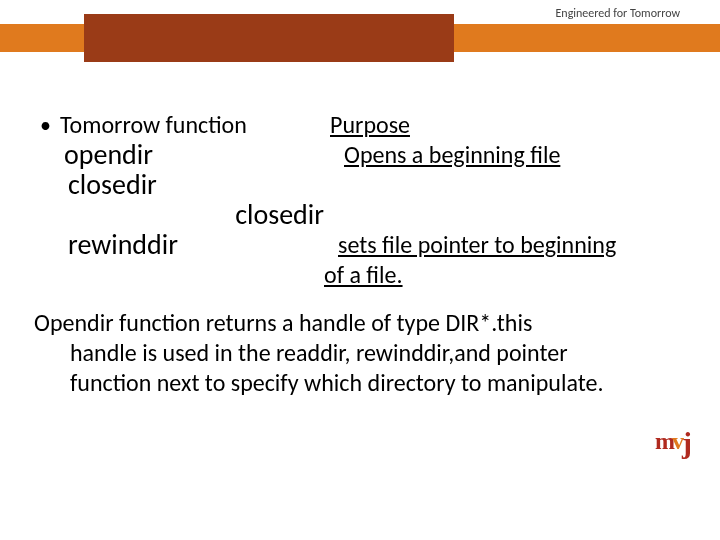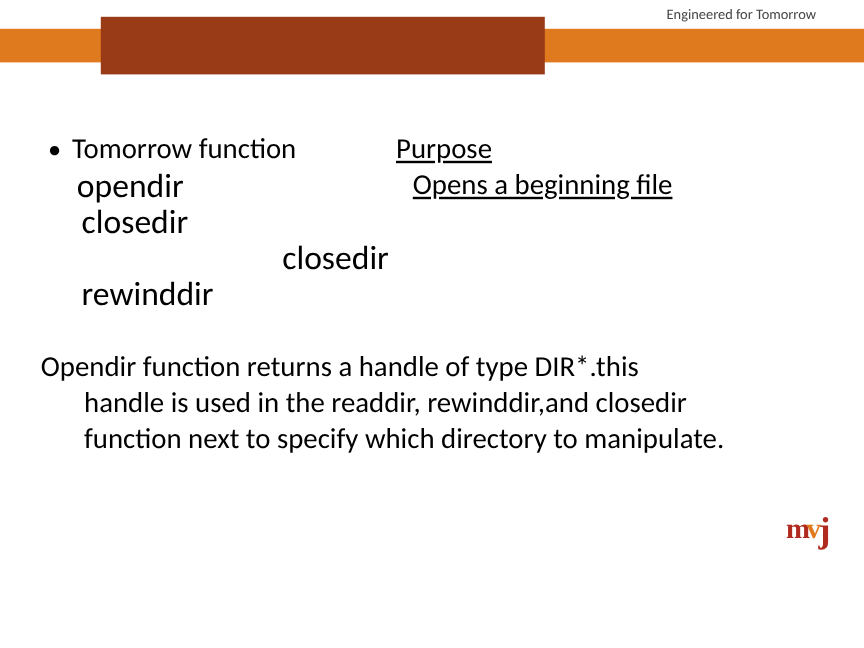--- a/index.html
+++ b/index.html
@@ -27,21 +27,21 @@
   .bullet-dot { width: 10px; text-align: center; font-size: 22px; line-height: 28px; margin-right: 10px; margin-left: 6px;}
   .bullet-text { font-size: 24px; line-height: 30px; }
 
   .sub { padding-left: 30px; font-size: 28px; line-height: 30px; }
   .rsub { padding-left: 20px; font-size: 24px; line-height: 30px; }
   .rhead { font-size: 24px; line-height: 30px; padding-left: 6px;}
   .rsub2 { padding-left: 14px; font-size: 24px; line-height: 30px; }
   .rsub-wrap { padding-left: 0px; font-size: 24px; line-height: 30px; }
 
   .para {
-    margin-top: 31px;
+    margin-top: 18px;
     font-size: 24px;
     line-height: 30px;
   }
   .para .first { display: block; }
   .para .indent { display: block; padding-left: 36px; }
 
   
   .logo {
     position: absolute; right: 28px; bottom: 4px; display: flex; align-items: center; gap: 6px;
   }
@@ -95,26 +95,35 @@
     <div class="row">
       <div class="leftcol">
           <div class="sub" style="padding-left:34px;text-align:right;">closedir</div>
         </div>
     </div>
 
     <div class="row">
       <div class="leftcol">
           <div class="sub" style="padding-left:34px;">rewinddir</div>
         </div>
+      <div class="rightcol">
+          <div class="rsub2">sets file pointer to beginning</div>
+        </div>
     </div>
 
+    <div class="row">
+      <div class="leftcol"></div>
+      <div class="rightcol">
+          <div class="rsub-wrap">of a file.</div>
+        </div>
+    </div>
 
     <div class="para">
       <span class="first">Opendir function returns a handle of type DIR*.this</span>
-      <span class="indent">handle is used in the readdir, rewinddir,and closedir</span>
+      <span class="indent">handle is used in the readdir, rewinddir,and pointer</span>
       <span class="indent">function next to specify which directory to manipulate.</span>
     </div>
 
   </div>
 
   <div class="logo">
     <span class="logo-mark">
       <span class="logo-m">m</span><span class="logo-v">v</span><span class="logo-j">j</span>
     </span>
   </div>

